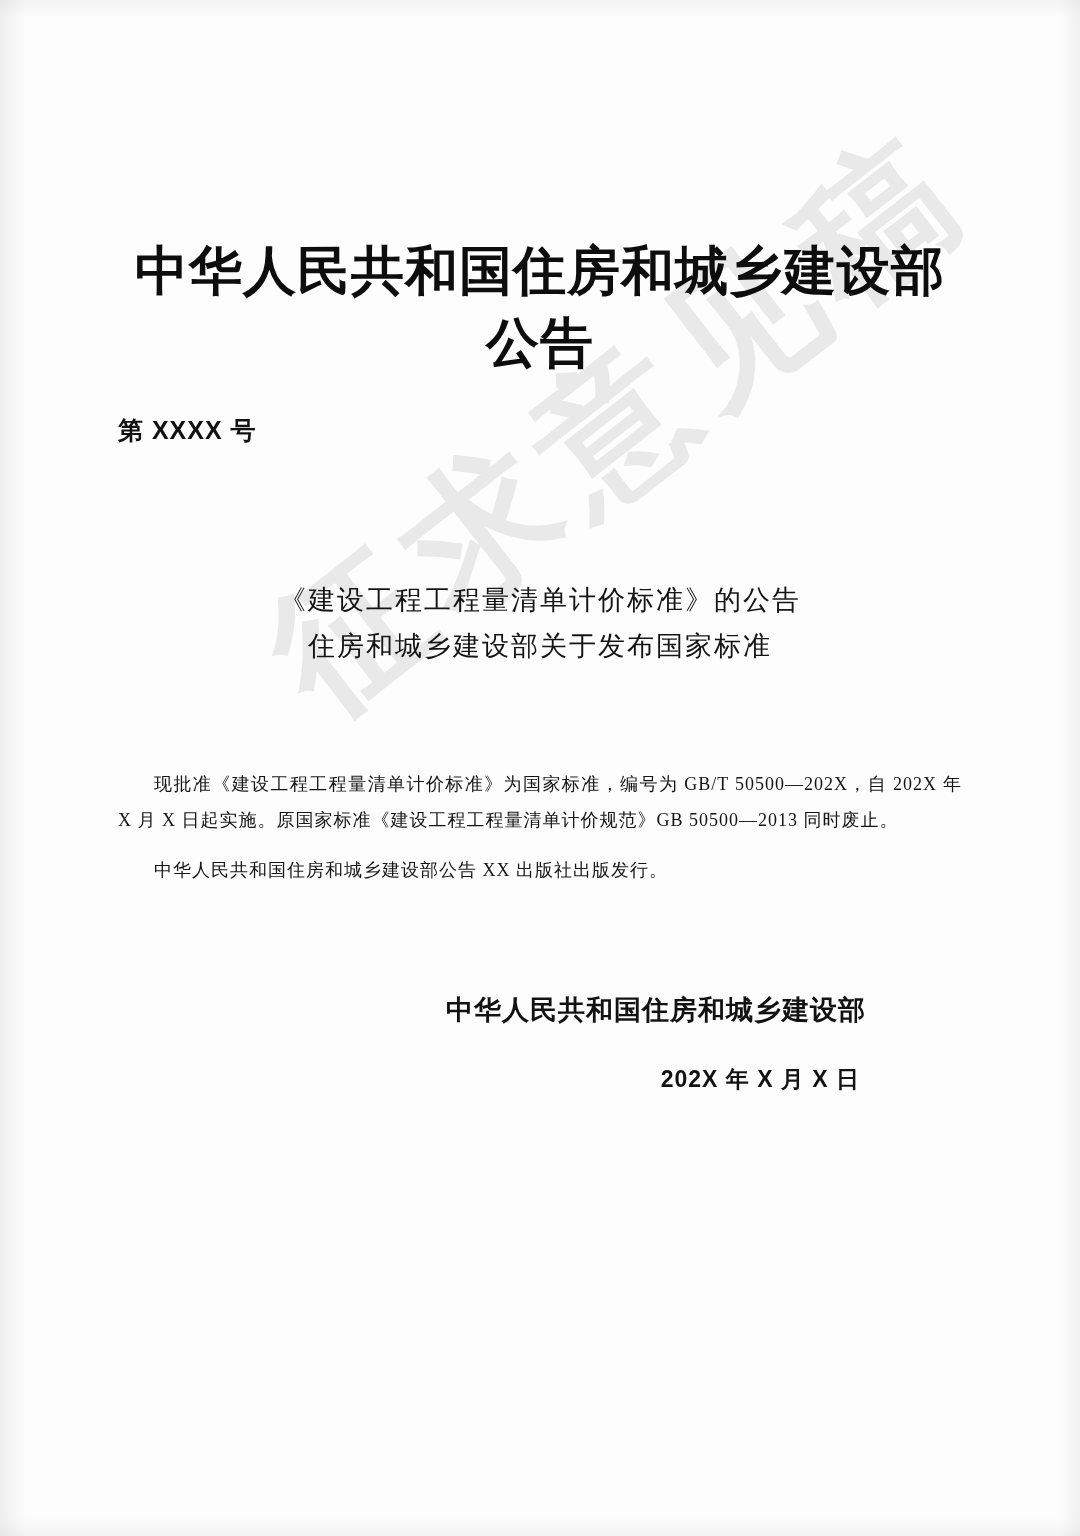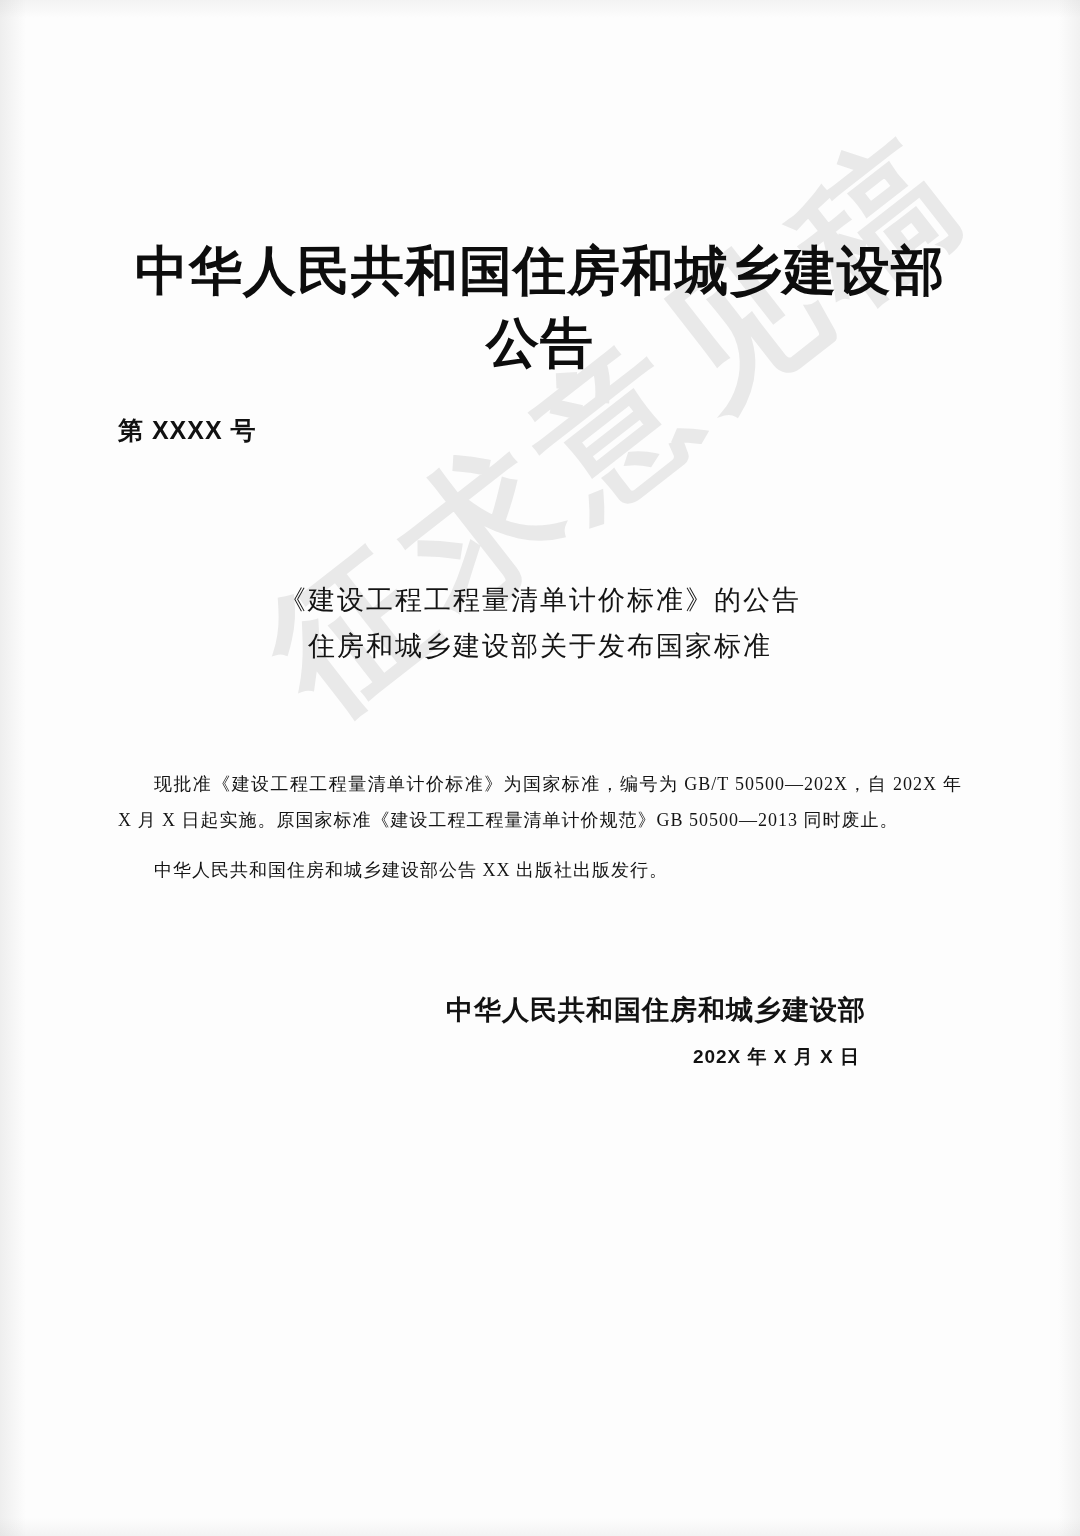--- a/index.html
+++ b/index.html
@@ -99,22 +99,22 @@
     padding-right: 96px;
   }
   .sign-org {
     font-size: 27px;
     letter-spacing: 1px;
     font-family: "Liberation Sans", "DejaVu Sans", sans-serif;
     font-weight: bold;
     color: #121212;
   }
   .sign-date {
-    margin-top: 16px;
-    font-size: 19px;
+    margin-top: 36px;
+    font-size: 23px;
     letter-spacing: 1px;
     font-family: "Liberation Sans", "DejaVu Sans", sans-serif;
     font-weight: bold;
     color: #121212;
     padding-right: 6px;
   }
 
   
   .watermark {
     position: absolute;

